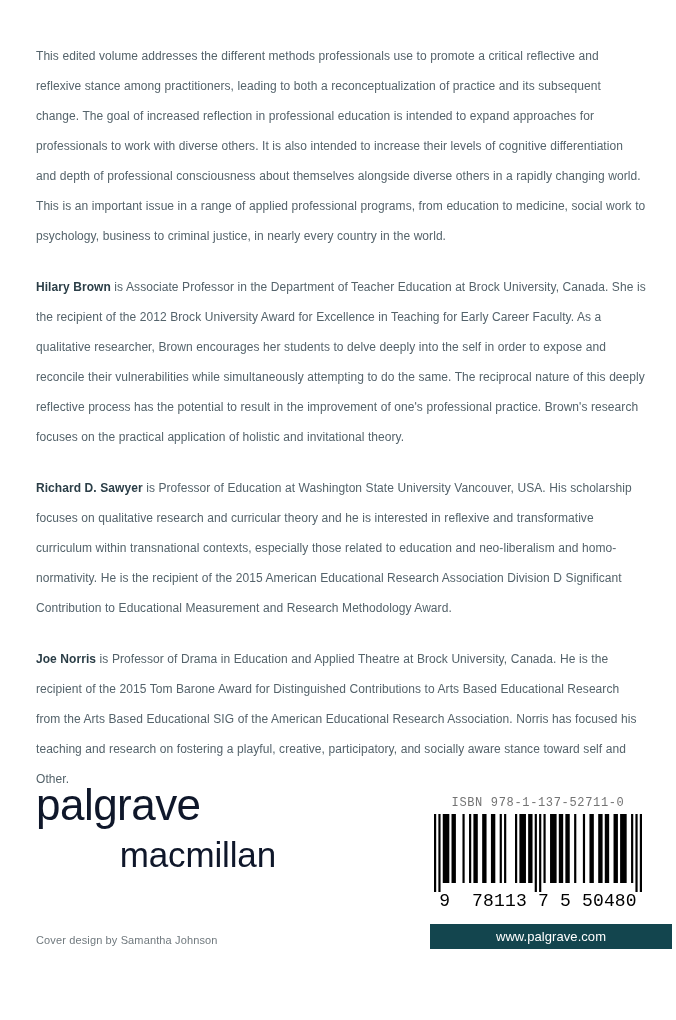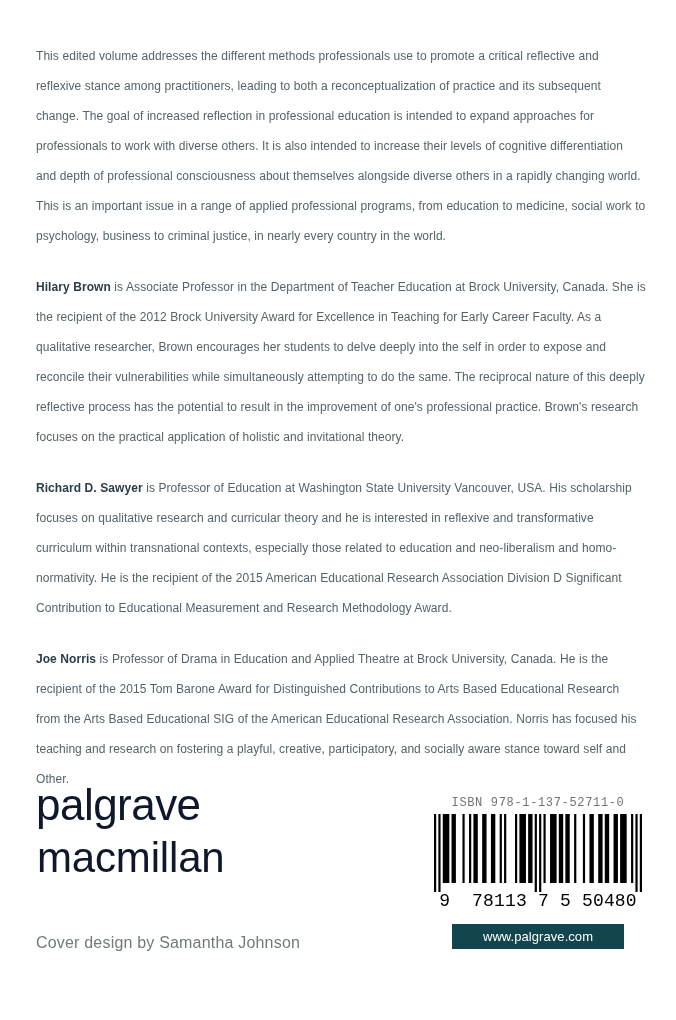--- a/index.html
+++ b/index.html
@@ -56,34 +56,35 @@
     color: #0f172a;
     line-height: 1;
   }
   .logo .lg-top {
     font-size: 44px;
     letter-spacing: -0.012em;
     font-weight: 400;
     display: block;
   }
   .logo .lg-bottom {
-    font-size: 42px;
+    font-size: 35px;
     letter-spacing: -0.004em;
     font-weight: 400;
     display: block;
     margin-top: 10px;
     padding-left: 1px;
+    text-align: right;
   }
 
   
   .credit {
     position: absolute;
     left: 36px;
     top: 934px;
-    font-size: 16px;
+    font-size: 11px;
     color: #70797e;
     letter-spacing: 0.012em;
   }
 
   
   .barcode-zone {
     position: absolute;
     left: 430px;
     top: 796px;
     width: 216px;
@@ -120,21 +121,21 @@
     color: #000000;
     letter-spacing: 0.01em;
     text-align: center;
     white-space: pre;
     margin-top: -1px;
     line-height: 20px;
   }
 
   .web-bar {
     margin: 13px auto 0 auto;
-    width: 172px;
+    width: 242px;
     height: 25px;
     background: #13454e;
     color: #ffffff;
     display: flex;
     align-items: center;
     justify-content: center;
     font-size: 13px;
     letter-spacing: 0.005em;
   }
 </style>

